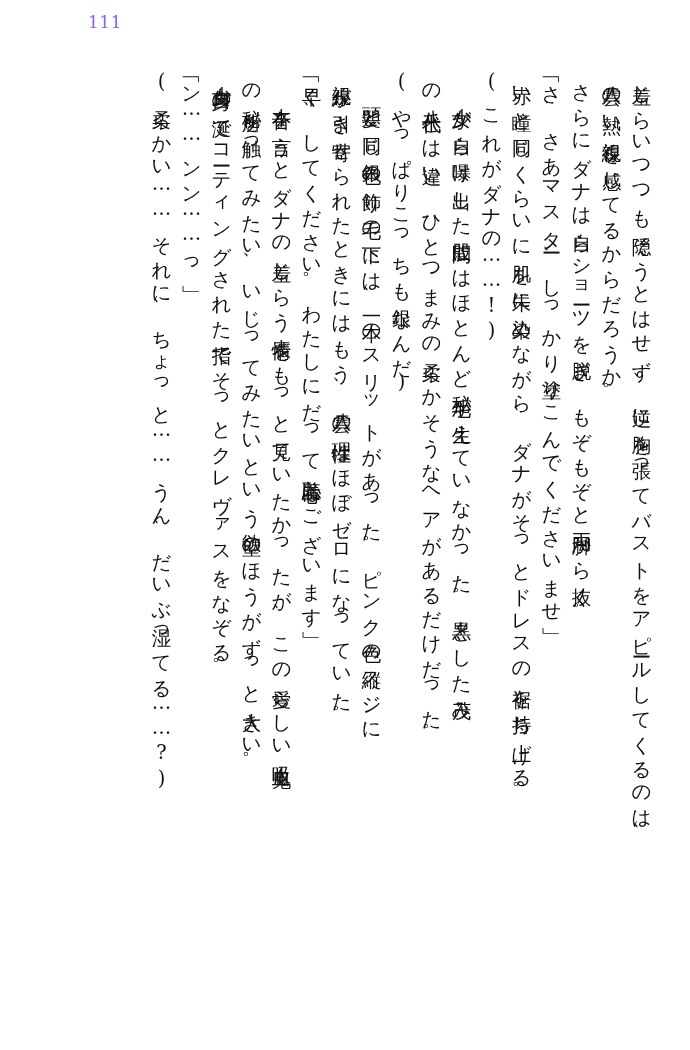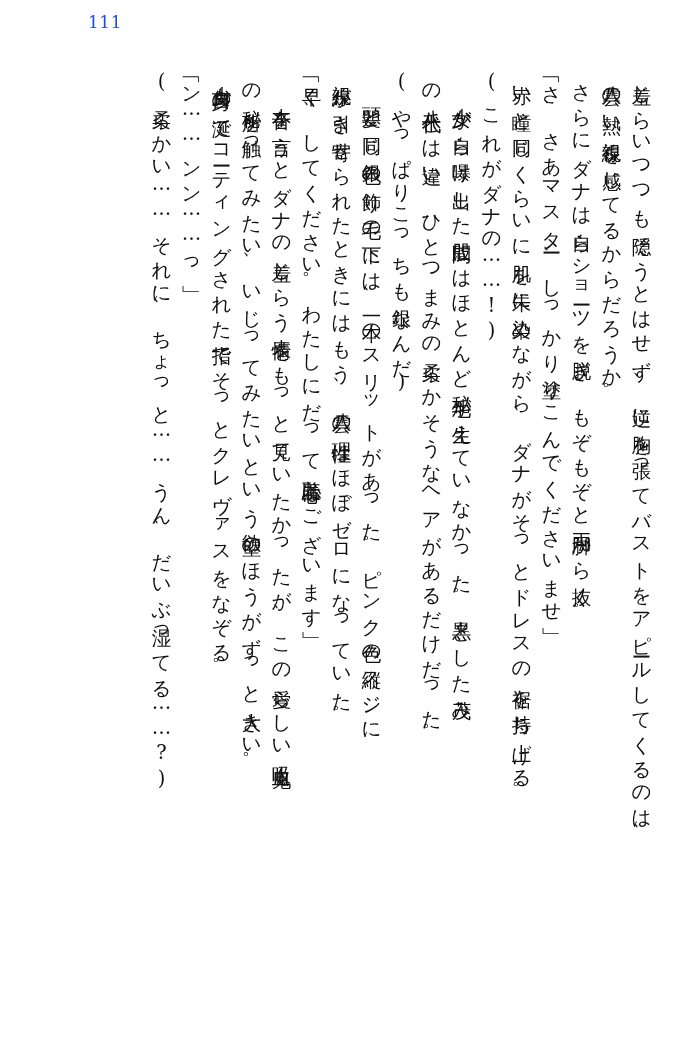--- a/index.html
+++ b/index.html
@@ -21,21 +21,21 @@
     box-sizing: border-box;
     background: #ffffff;
   }
   .page-number {
     position: absolute;
     top: 12px;
     left: 88px;
     font-size: 17px;
     font-family: "DejaVu Serif", "Liberation Serif", serif;
     letter-spacing: 0.5px;
-    color: #1d4ed8;
+    color: #8b5cf6;
   }
   .text-block {
     position: absolute;
     top: 70px;
     left: 48px;
     right: 34px;
     height: 950px;
     display: flex;
     flex-direction: row-reverse;
     justify-content: flex-start;

